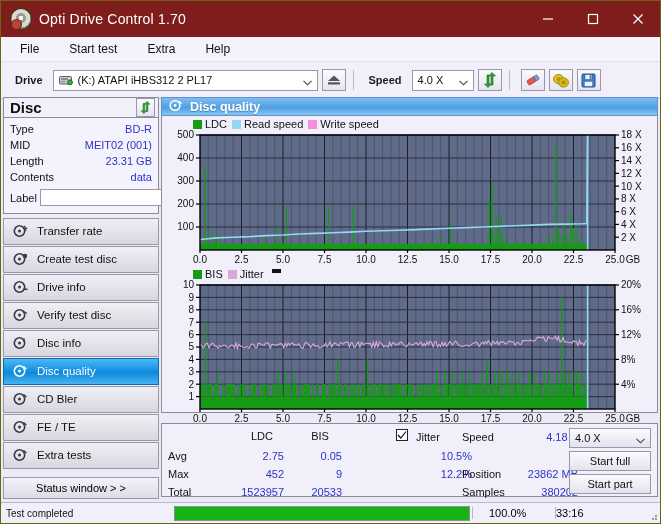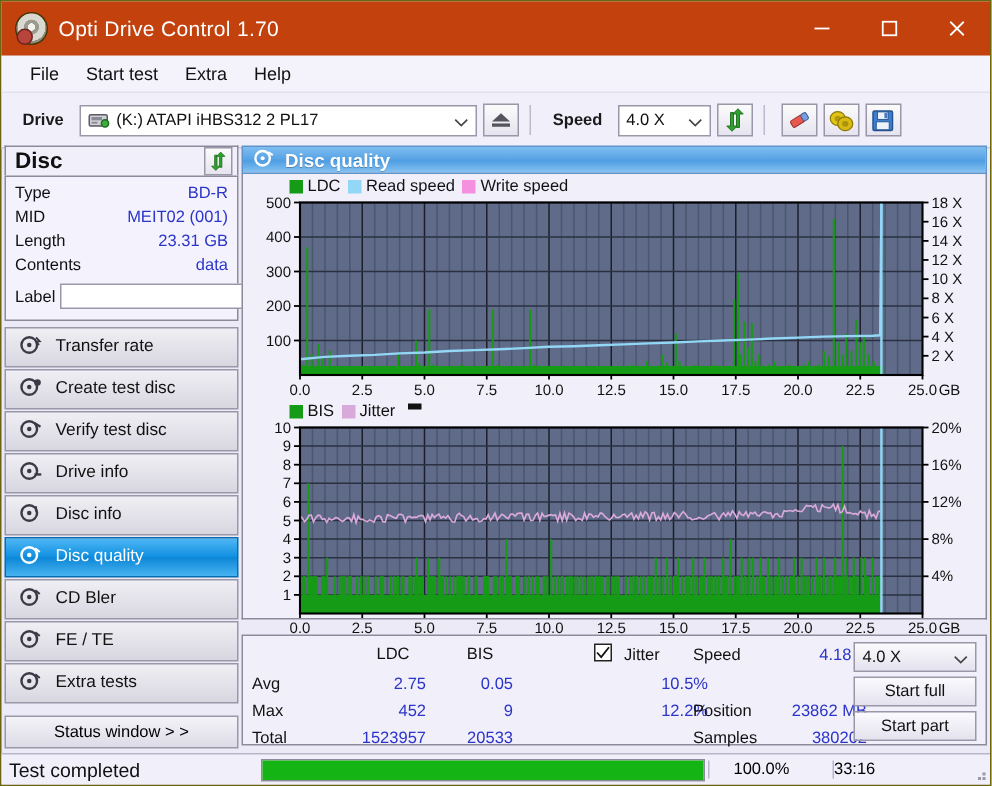--- a/index.html
+++ b/index.html
@@ -11,42 +11,42 @@
     -webkit-font-smoothing:antialiased;
   }
   .window{
     position:relative;width:661px;height:524px;
     background:#eceaf6;
     border:1px solid #6b6410;
     box-sizing:border-box;
   }
   
   .titlebar{
-    height:36px;background:#c2410c;display:flex;align-items:center;
+    height:36px;background:#7f1d1d;display:flex;align-items:center;
     position:relative;
     text-align:center;
   }
   .app-icon{
     width:20px;height:20px;margin-left:10px;margin-right:8px;position:relative;
     border-radius:50%;
     background:radial-gradient(circle at 50% 45%, #f2f2ee 0 16%, #9a9a8e 17% 33%, #d9d9d2 34% 62%, #8f8f84 63% 80%, #cfcfc6 81% 100%);
     box-shadow:0 0 0 1px #3d3a09;
   }
   .app-icon:after{
     content:"";position:absolute;left:1px;bottom:0px;width:9px;height:9px;
     border-radius:50%;background:#b8443c;box-shadow:0 0 0 1px #6d2420;
   }
   .title-text{color:#ffffff;font-size:14px;letter-spacing:.2px;}
   .winbtns{position:absolute;right:0;top:0;height:36px;display:flex;}
   .winbtn{width:45px;height:36px;display:flex;align-items:center;justify-content:center;color:#fff;}
   .winbtn svg{display:block;}
   
   .menubar{
     height:24px;background:#f4f3fb;display:flex;align-items:center;
-    padding-left:10px;gap:0px;border-bottom:1px solid #e2e0ee;
+    padding-left:10px;gap:12px;border-bottom:1px solid #e2e0ee;
   }
   .menu-item{padding:3px 9px;font-size:12px;color:#111;}
   
   .toolbar{
     height:36px;background:#f1effa;display:flex;align-items:center;
     padding:0 6px;border-bottom:1px solid #c9c6d8;
   }
   .tb-label{font-size:11px;font-weight:bold;color:#1a1a1a;margin:0 10px 0 8px;}
   .combo{
     height:21px;border:1px solid #9a97a8;background:#ffffff;
@@ -116,21 +116,21 @@
   .stats{position:absolute;left:0;right:0;bottom:0;height:74px;background:#f1effa;border:1px solid #8d8a9c;box-sizing:border-box;}
   .stats .cell{position:absolute;font-size:11px;color:#111;white-space:nowrap;}
   .stats .num{position:absolute;font-size:11px;color:#2b34c8;white-space:nowrap;text-align:right;}
   .chk{width:12px;height:12px;border:1px solid #222;background:#fff;display:inline-flex;align-items:center;justify-content:center;box-sizing:border-box;}
   .btn{
     border:1px solid #9a97a8;background:linear-gradient(#fbfafd,#e4e2ee);
     font-size:11px;color:#111;display:flex;align-items:center;justify-content:center;box-sizing:border-box;
   }
   
   .statusbar{position:absolute;left:0;right:0;bottom:0;height:20px;background:#f1effa;display:flex;align-items:center;border-top:1px solid #b9b6c8;}
-  .sb-text{width:168px;padding-left:5px;font-size:13px;color:#111;}
+  .sb-text{width:168px;padding-left:5px;font-size:10px;color:#111;}
   .sb-prog{flex:1;height:15px;border:1px solid #8d8a9c;background:#fff;position:relative;box-sizing:border-box;margin-right:0px;}
   .sb-prog .fill{position:absolute;left:0;top:0;bottom:0;background:#13b413;}
   .sb-pct{width:66px;padding-left:16px;font-size:11px;border-left:1px solid #b9b6c8;margin-left:2px;}
   .sb-time{width:92px;text-align:left;padding-right:12px;font-size:11px;border-left:1px solid #b9b6c8;}
   .grip{position:absolute;right:2px;bottom:2px;width:10px;height:10px;}
   svg{overflow:visible;}
 </style>
 </head>
 <body>
 
@@ -289,31 +289,31 @@
                 <circle cx="6.5" cy="7" r="5.2" fill="none" stroke="#3a3a46" stroke-width="1.6"></circle>
                 <circle cx="6.5" cy="7" r="1.5" fill="#3a3a46"></circle>
                 <circle cx="12" cy="4" r="2.2" fill="#3a3a46"></circle>
               </svg></span>
           <span class="lab">Create test disc</span>
         </div>
         <div class="navitem">
           <span><svg width="15" height="14" viewBox="0 0 15 14">
                 <circle cx="6.5" cy="7" r="5.2" fill="none" stroke="#3a3a46" stroke-width="1.6"></circle>
                 <circle cx="6.5" cy="7" r="1.5" fill="#3a3a46"></circle>
-                <path d="M10 3 L14 5.5" stroke="#3a3a46" stroke-width="1.4"></path>
+                <rect x="10" y="8.5" width="4.5" height="1.6" fill="#3a3a46"></rect>
               </svg></span>
-          <span class="lab">Verify test disc</span>
+          <span class="lab">Drive info</span>
         </div>
         <div class="navitem">
           <span><svg width="15" height="14" viewBox="0 0 15 14">
                 <circle cx="6.5" cy="7" r="5.2" fill="none" stroke="#3a3a46" stroke-width="1.6"></circle>
                 <circle cx="6.5" cy="7" r="1.5" fill="#3a3a46"></circle>
-                <rect x="10" y="8.5" width="4.5" height="1.6" fill="#3a3a46"></rect>
+                <path d="M10 3 L14 5.5" stroke="#3a3a46" stroke-width="1.4"></path>
               </svg></span>
-          <span class="lab">Drive info</span>
+          <span class="lab">Verify test disc</span>
         </div>
         <div class="navitem">
           <span><svg width="15" height="14" viewBox="0 0 15 14">
                 <circle cx="6.5" cy="7" r="5.2" fill="none" stroke="#3a3a46" stroke-width="1.6"></circle>
                 <circle cx="6.5" cy="7" r="1.5" fill="#3a3a46"></circle>
                 <path d="M11 2.5 L11 6" stroke="#3a3a46" stroke-width="1.4"></path>
               </svg></span>
           <span class="lab">Disc info</span>
         </div>
         <div class="navitem active">

